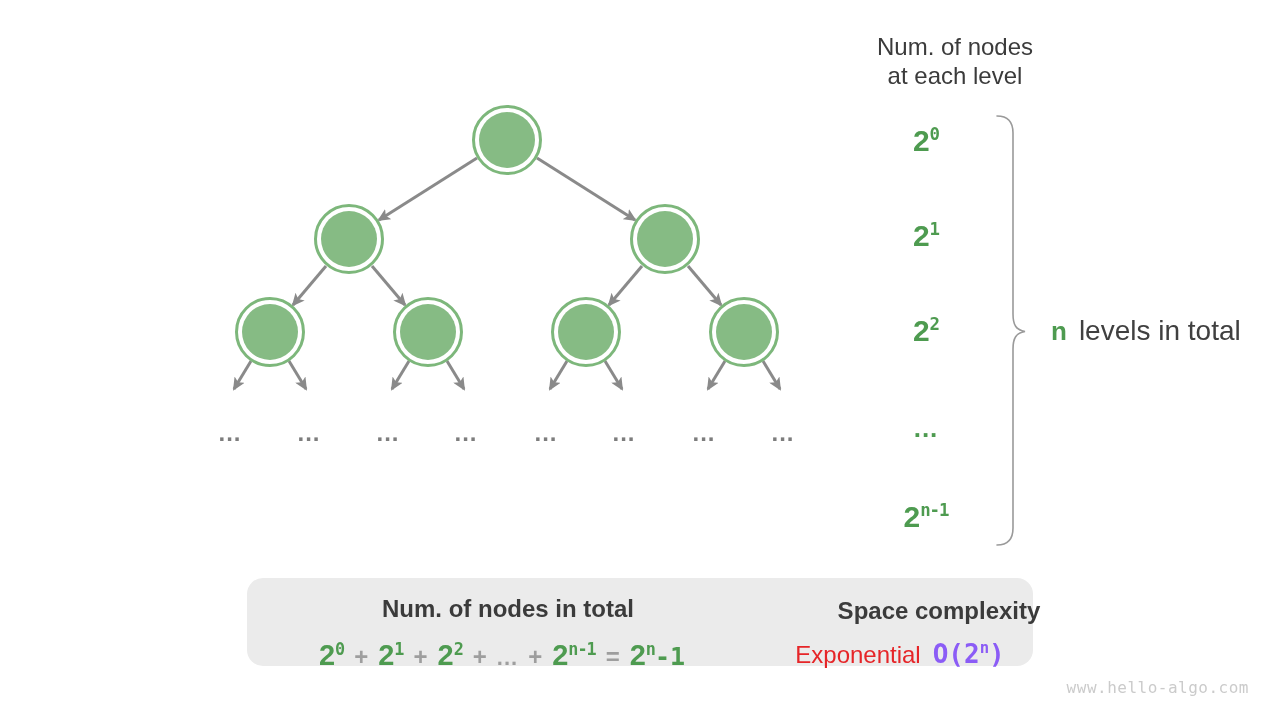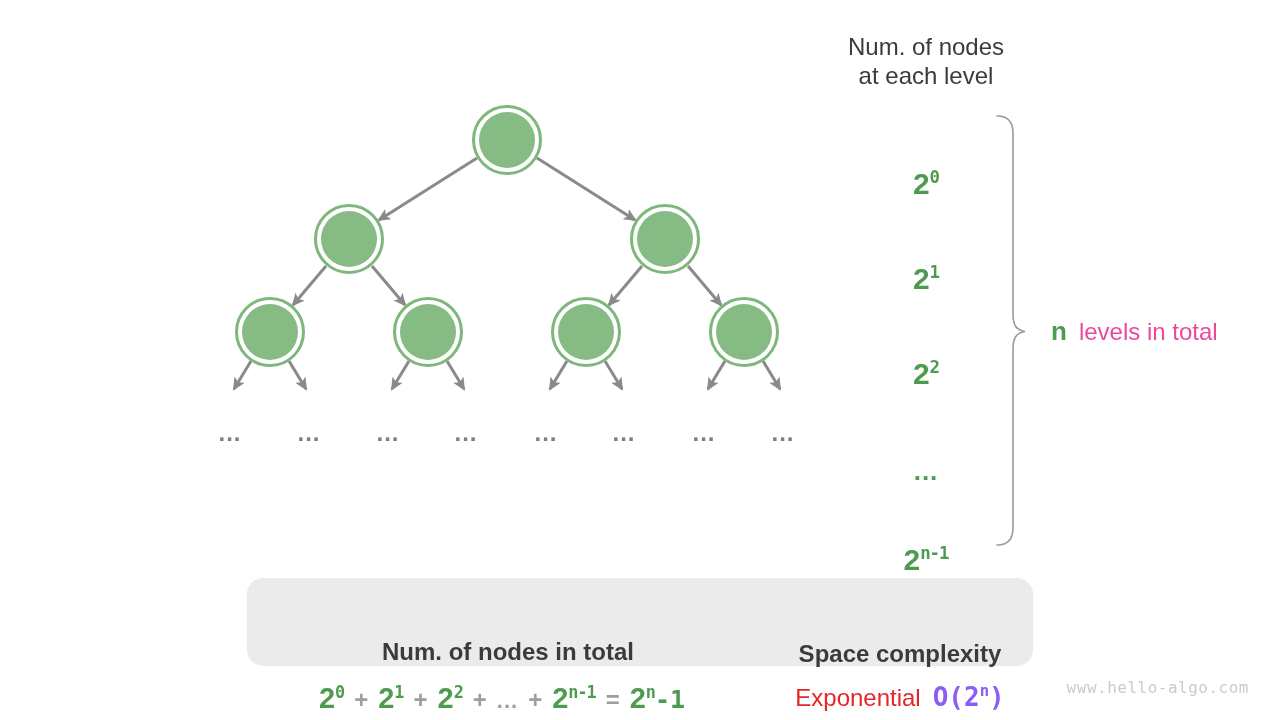--- a/index.html
+++ b/index.html
@@ -1,42 +1,42 @@
 <!DOCTYPE html>
 <html><head>
 <meta charset="utf-8">
 <style>
   html,body{margin:0;padding:0;background:#fff;}
   .canvas{
     position:relative;width:1280px;height:720px;background:#ffffff;
     font-family:"Liberation Sans",sans-serif;overflow:hidden;
   }
   .abs{position:absolute;}
-  .ctr{transform:translate(-50%,-50%);margin-top:43px;}
-  .cx{transform:translateX(-50%);}
+  .ctr{transform:translate(-50%,-50%);}
+  .cx{transform:translateX(-50%);margin-left:29px;}
   .green{color:#4e9b50;}
   .layer{position:absolute;left:0;top:0;}
 
   .hdr{font-size:24px;font-weight:500;line-height:29px;text-align:center;color:#3b3b3b;}
 
   .lbl{font-size:30px;font-weight:700;white-space:nowrap;}
   .sup{
     font-family:"DejaVu Sans Mono",monospace;
     font-size:0.58em;position:relative;top:-0.62em;letter-spacing:-1px;
   }
   .dots-green{font-size:26px;font-weight:700;letter-spacing:1px;color:#4e9b50;}
 
   .tdots{
     position:absolute;transform:translate(-50%,-50%);
     color:#7d7d7d;font-weight:700;font-size:24px;letter-spacing:1px;
   }
 
   .brace-label{display:flex;align-items:baseline;gap:12px;white-space:nowrap;}
   .brace-n{font-size:26px;font-weight:700;color:#4e9b50;}
-  .brace-text{font-size:24px;font-weight:500;color:#ec4899;}
+  .brace-text{font-size:28px;font-weight:500;color:#404040;}
 
   .sumbox{
     position:absolute;left:247px;top:578px;width:786px;height:88px;
     border-radius:16px;background:#ebebeb;
   }
   .boxtitle{font-size:24px;font-weight:700;color:#3b3b3b;white-space:nowrap;}
   .formula{display:flex;align-items:baseline;gap:10px;white-space:nowrap;}
   .term{font-size:29px;font-weight:700;color:#4e9b50;}
   .op{font-size:24px;font-weight:700;color:#9e9e9e;}
   .fdots{font-size:22px;font-weight:700;color:#9e9e9e;letter-spacing:1px;}
@@ -158,21 +158,21 @@
       <span class="op">+</span>
       <span class="term"><span>2</span><span class="sup">2</span></span>
       <span class="op">+</span>
       <span class="fdots">...</span>
       <span class="op">+</span>
       <span class="term"><span>2</span><span class="sup">n-1</span></span>
       <span class="op">=</span>
       <span class="term"><span>2</span><span class="sup">n</span><span class="rtail">-1</span></span>
     </div>
 
-    <div class="abs ctr boxtitle" style="left:653px;top:33px;">Space complexity</div>
+    <div class="abs ctr boxtitle" style="left:692px;top:33px;">Space complexity</div>
 
     <div class="abs ctr cvalue" style="left:653px;top:76px;">
       <span class="cword">Exponential</span>
       <span class="cnot"><span>O(2</span><span class="sup">n</span><span>)</span></span>
     </div>
   </div>
 
   <div class="abs watermark" style="left:1237px;top:687px;">www.hello-algo.com</div>
 
 </div>

